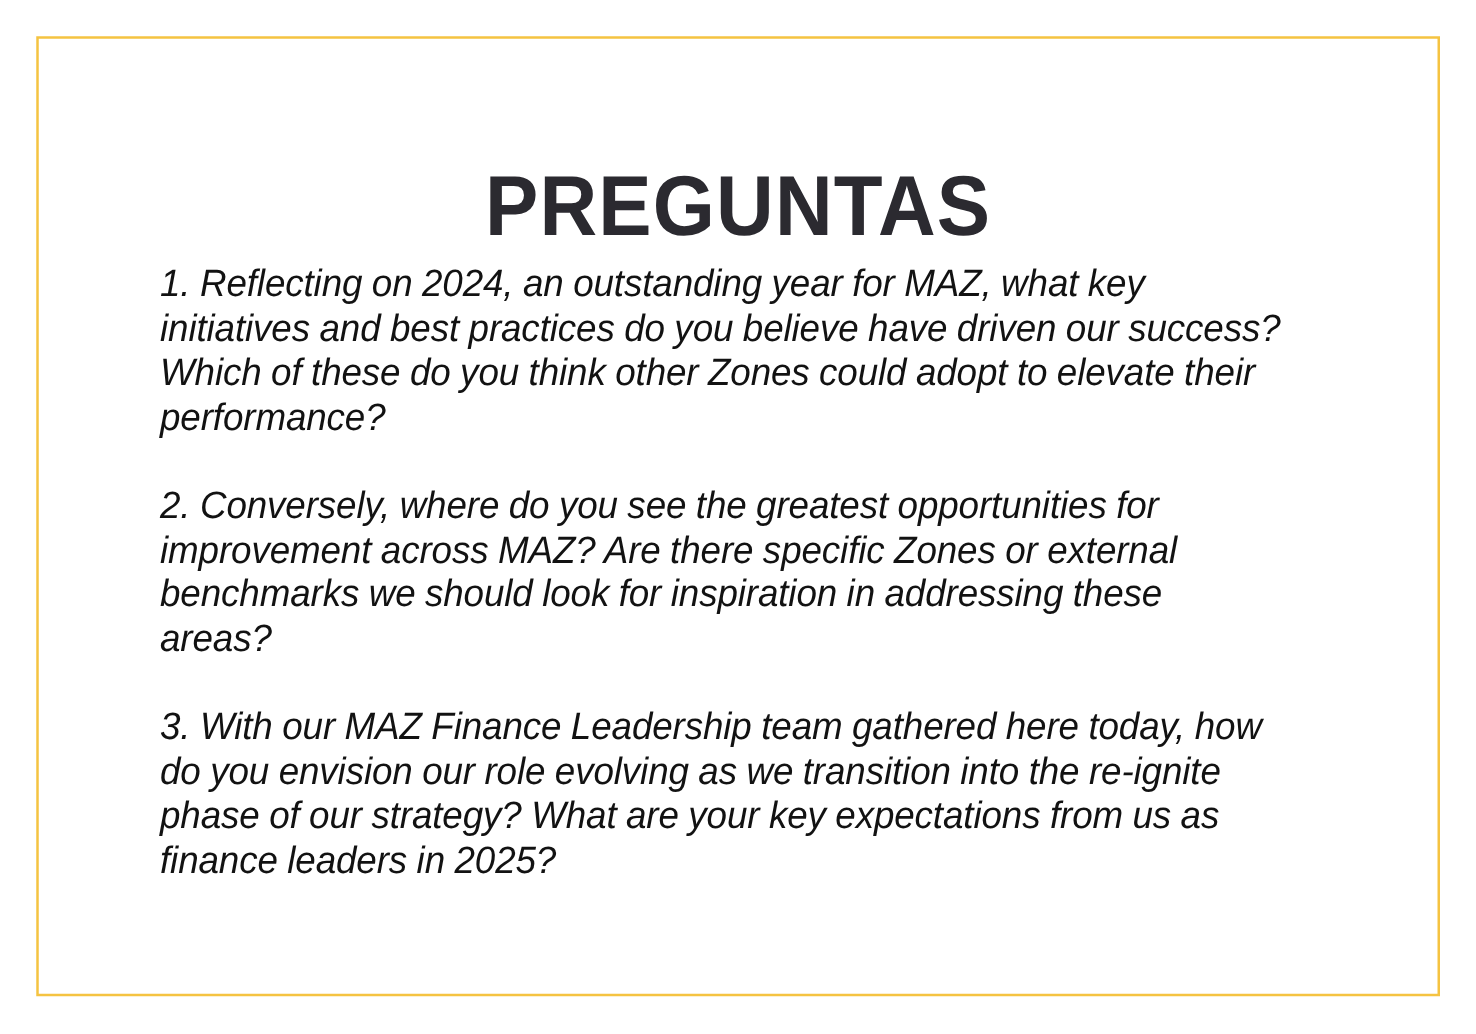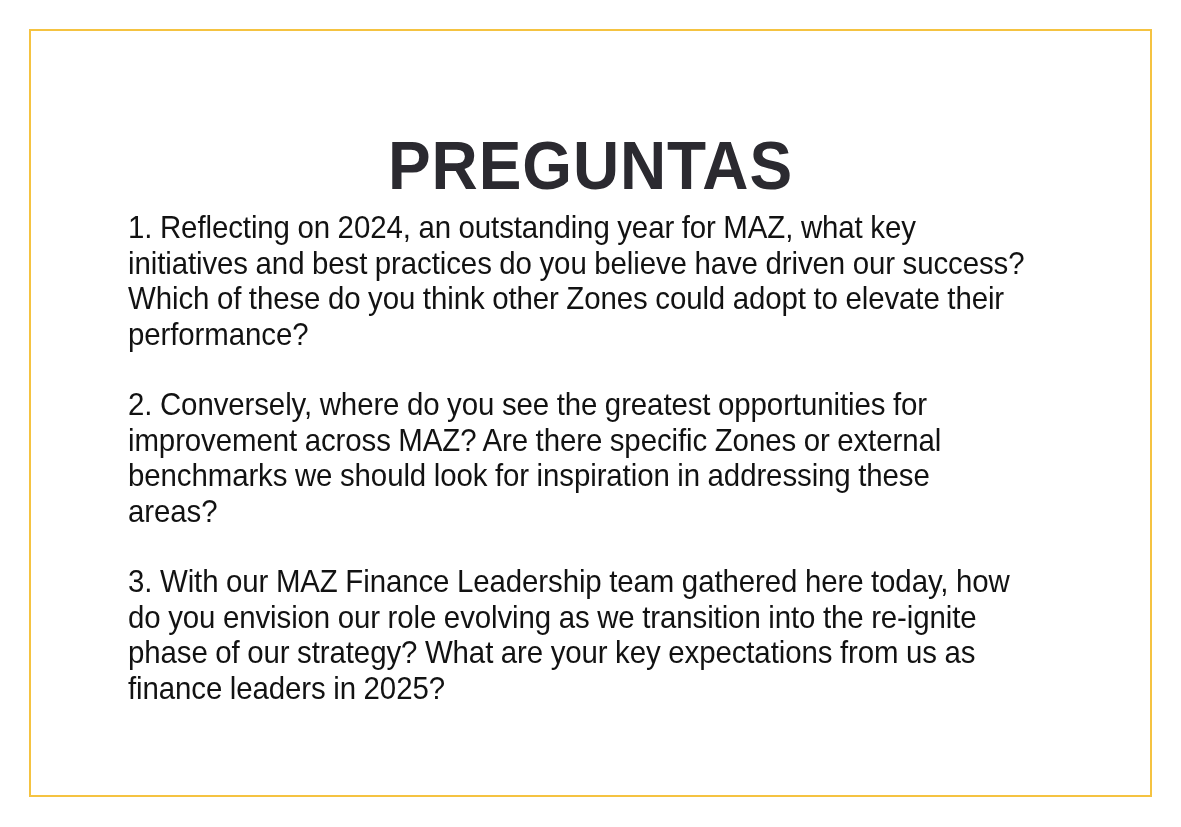--- a/index.html
+++ b/index.html
@@ -59,20 +59,21 @@
     transform: scaleX(0.94);
     transform-origin: center top;
     white-space: nowrap;
   }
 
   .questions-block {
     position: absolute;
     left: 99px;
     top: 181px;
     width: 930px;
+    font-style: italic;
   }
 
   .question-item {
     font-family: "Liberation Sans", "DejaVu Sans", sans-serif;
     font-weight: 400;
     font-size: 30.5px;
     line-height: 35.5px;
     color: #121212;
     margin: 0 0 35px 0;
     transform: scaleX(0.965);

